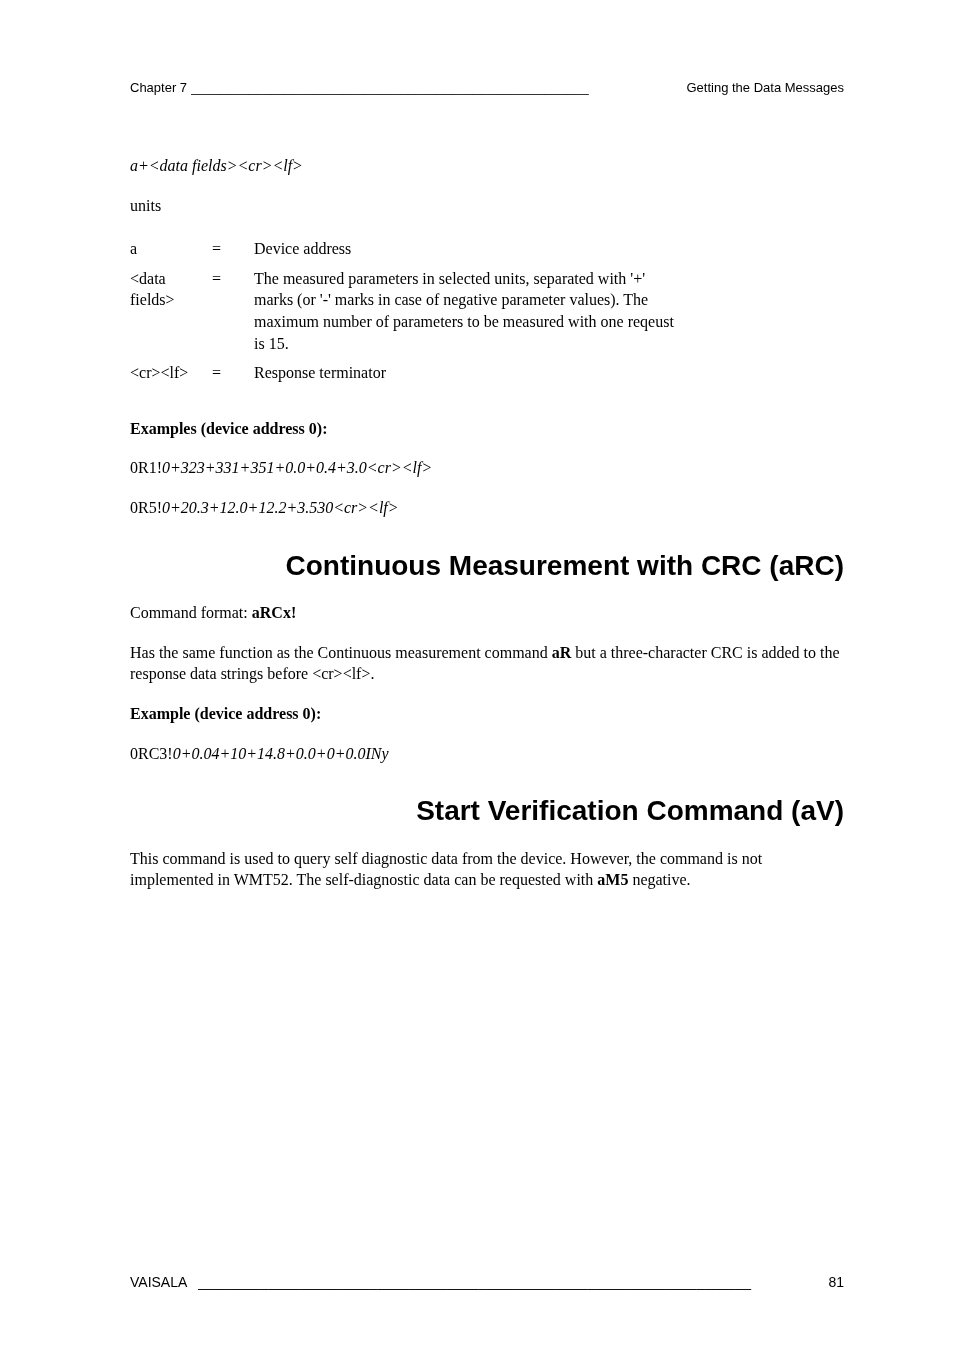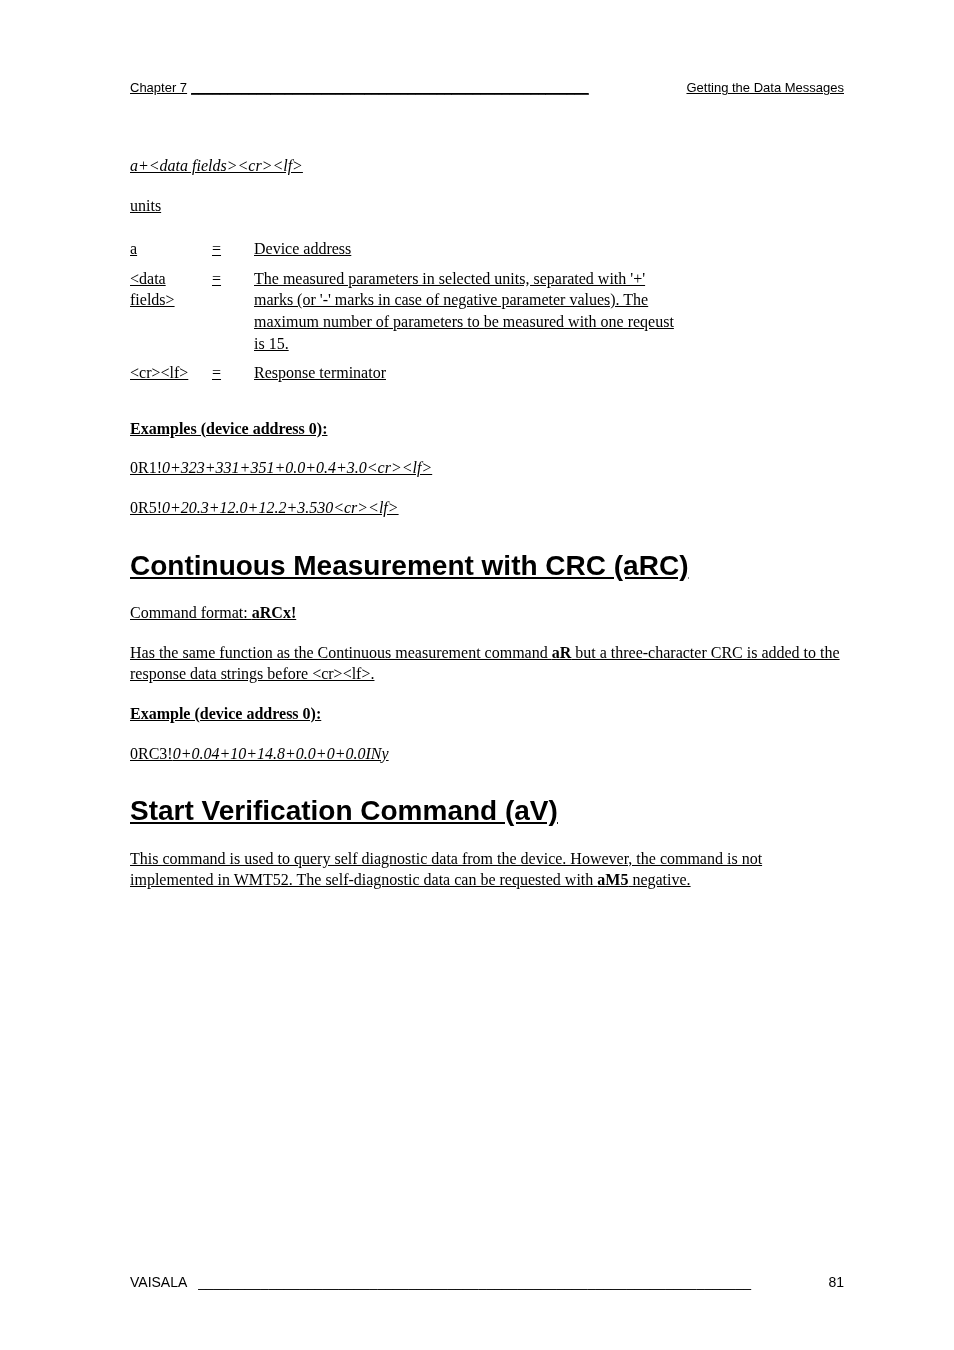--- a/index.html
+++ b/index.html
@@ -12,21 +12,20 @@
     width: 954px;
     height: 1350px;
     position: relative;
     box-sizing: border-box;
   }
   .page {
     padding: 80px 110px 32px 130px;
     box-sizing: border-box;
     height: 100%;
     position: relative;
-    text-decoration: underline;
   }
   .header {
     display: flex;
     justify-content: space-between;
     font-family: Arial, Helvetica, sans-serif;
     font-size: 13px;
     margin-bottom: 60px;
     align-items: baseline;
   }
   .header-left {
@@ -70,20 +69,21 @@
   }
   .defcell.term { width: 70px; }
   .defcell.eq { width: 30px; }
   .defcell.desc { max-width: 420px; }
   h2.section {
     font-family: Arial, Helvetica, sans-serif;
     font-weight: bold;
     font-size: 28px;
     margin: 30px 0 20px 0;
     line-height: 1.2;
+    text-align: right;
   }
   .footer {
     position: absolute;
     bottom: 60px;
     left: 130px;
     right: 110px;
     display: flex;
     justify-content: space-between;
     font-family: Arial, Helvetica, sans-serif;
     font-size: 14px;

